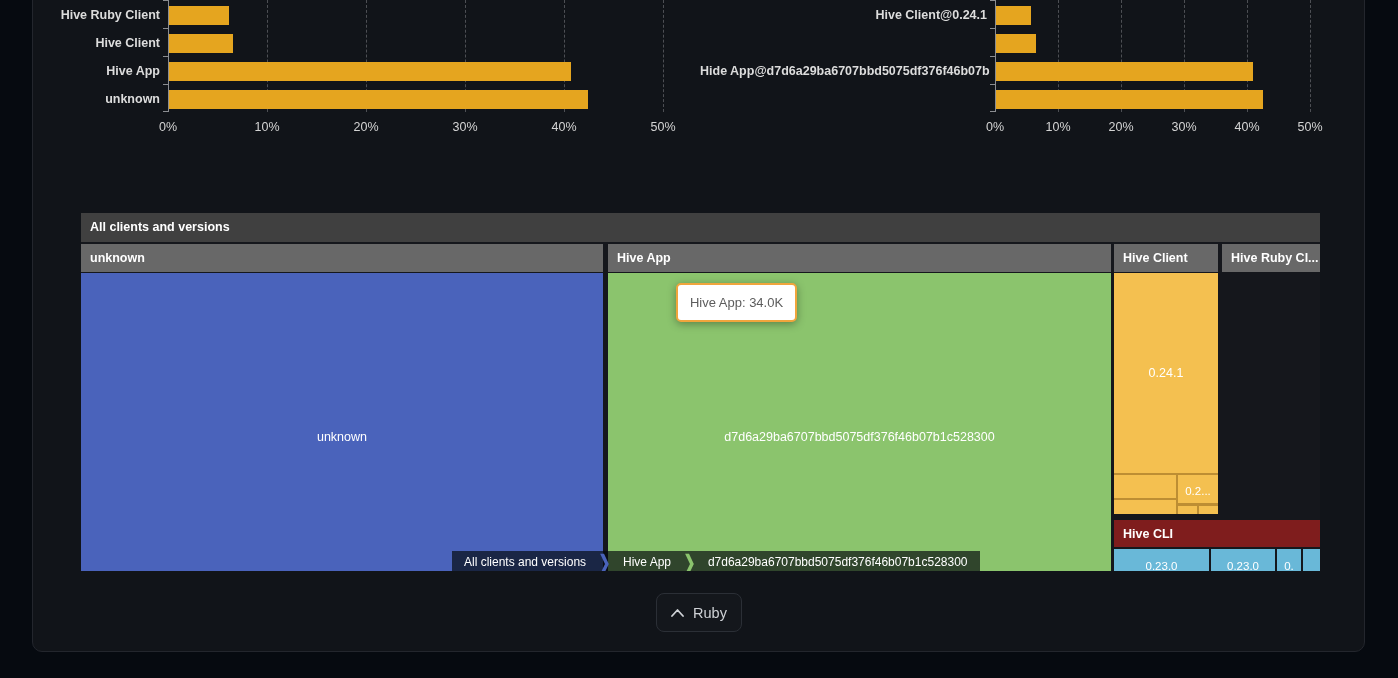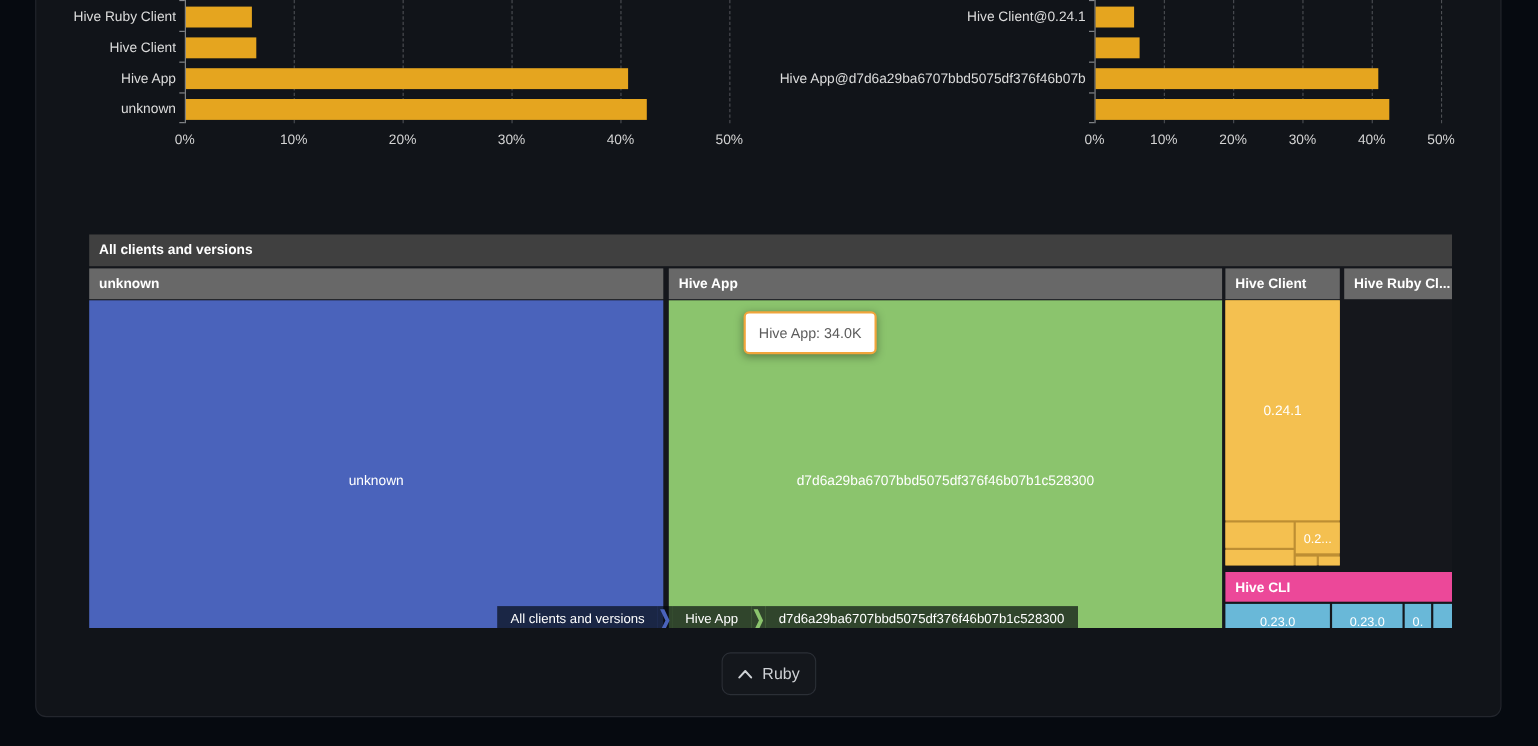--- a/index.html
+++ b/index.html
@@ -11,21 +11,21 @@
     color:#e6e6e6;
   }
   .panel {
     position:absolute; left:32px; top:-12px; width:1333px; height:664px;
     background:#111419; border:1px solid #23262d; border-radius:10px;
   }
   
   .bar-chart { position:absolute; top:0; height:142px; }
   .cat-label {
     position:absolute; text-align:right; font-size:12.5px; color:#dcdcdc;
-    line-height:16px; white-space:nowrap;
+    line-height:16px; white-space:nowrap;font-weight:bold;
   }
   .bar { position:absolute; height:19px; }
   .grid-v { position:absolute; top:0; width:0; border-left:1px dashed #4d4f54; }
   .axis-v { position:absolute; top:0; width:1px; background:#8b8d91; }
   .axis-tick { position:absolute; height:1px; width:5px; background:#8b8d91; }
   .tick-label {
     position:absolute; font-size:12.5px; color:#d4d4d4; transform:translateX(-50%);
     white-space:nowrap;
   }
   
@@ -119,21 +119,21 @@
     <div class="grid-v" style="left: 610px; top: 0px; width: 0px; height: 112px;"></div>
     <div class="axis-v" style="left: 295px; top: 0px; width: 1px; height: 112px;"></div>
     <div class="axis-tick" style="left: 290px; top: 0px; width: 5px; height: 1px;"></div>
     <div class="axis-tick" style="left: 290px; top: 28px; width: 5px; height: 1px;"></div>
     <div class="axis-tick" style="left: 290px; top: 56px; width: 5px; height: 1px;"></div>
     <div class="axis-tick" style="left: 290px; top: 84px; width: 5px; height: 1px;"></div>
     <div class="axis-tick" style="left: 290px; top: 111px; width: 5px; height: 1px;"></div>
     <div class="cat-label" style="left: 0px; top: 6.5px; width: 287px; height: 16px;">Hive Client@0.24.1</div>
     <div class="bar" style="background: rgb(229, 165, 31); left: 296px; top: 5.5px; width: 35px; height: 19px;"></div>
     <div class="bar" style="background: rgb(229, 165, 31); left: 296px; top: 33.5px; width: 40px; height: 19px;"></div>
-    <div class="cat-label" style="left: 0px; top: 62.5px; width: 287px; height: 16px;">Hive App@d7d6a29ba6707bbd5075df376f46b07b</div>
+    <div class="cat-label" style="left: 0px; top: 62.5px; width: 287px; height: 16px;">Hide App@d7d6a29ba6707bbd5075df376f46b07b</div>
     <div class="bar" style="background: rgb(229, 165, 31); left: 296px; top: 61.5px; width: 257px; height: 19px;"></div>
     <div class="bar" style="background: rgb(229, 165, 31); left: 296px; top: 89.5px; width: 267px; height: 19px;"></div>
     <div class="tick-label" style="left: 295px; top: 120px; height: 16px;">0%</div>
     <div class="tick-label" style="left: 358px; top: 120px; height: 16px;">10%</div>
     <div class="tick-label" style="left: 421px; top: 120px; height: 16px;">20%</div>
     <div class="tick-label" style="left: 484px; top: 120px; height: 16px;">30%</div>
     <div class="tick-label" style="left: 547px; top: 120px; height: 16px;">40%</div>
     <div class="tick-label" style="left: 610px; top: 120px; height: 16px;">50%</div>
   </div>
 
@@ -164,21 +164,21 @@
       <div class="tm-tile-label" style="top: 93px;">0.24.1</div>
     </div>
     <div class="tm-tile" style="background: rgb(244, 192, 80); left: 1033px; top: 262px; width: 62px; height: 23px;"></div>
     <div class="tm-tile" style="background: rgb(244, 192, 80); left: 1097px; top: 262px; width: 40px; height: 28px;">
       <div class="tm-tile-label" style="font-size: 11.5px; top: 9px;">0.2...</div>
     </div>
     <div class="tm-tile" style="background: rgb(244, 192, 80); left: 1033px; top: 287px; width: 62px; height: 14px;"></div>
     <div class="tm-tile" style="background: rgb(244, 192, 80); left: 1097px; top: 293px; width: 19px; height: 8px;"></div>
     <div class="tm-tile" style="background: rgb(244, 192, 80); left: 1118px; top: 293px; width: 19px; height: 8px;"></div>
     <div class="tm-sec-header" style="background: rgb(104, 104, 104); left: 1141px; top: 31px; width: 98px; height: 28px;">Hive Ruby Cl...</div>
-    <div class="tm-sec-header" style="background: #ec4899; left: 1033px; top: 307px; width: 206px; height: 27px;">Hive CLI</div>
+    <div class="tm-sec-header" style="background: #7f1d1d; left: 1033px; top: 307px; width: 206px; height: 27px;">Hive CLI</div>
     <div class="tm-tile" style="background: rgb(105, 184, 216); left: 1033px; top: 336px; width: 95px; height: 34px;">
       <div class="tm-tile-label" style="font-size: 11.5px; top: 10px;">0.23.0</div>
     </div>
     <div class="tm-tile" style="background: rgb(105, 184, 216); left: 1130px; top: 336px; width: 64px; height: 34px;">
       <div class="tm-tile-label" style="font-size: 11.5px; top: 10px;">0.23.0</div>
     </div>
     <div class="tm-tile" style="background: rgb(105, 184, 216); left: 1196px; top: 336px; width: 24px; height: 34px;">
       <div class="tm-tile-label" style="font-size: 11.5px; top: 10px;">0.</div>
     </div>
     <div class="tm-tile" style="background: rgb(105, 184, 216); left: 1222px; top: 336px; width: 17px; height: 34px;"></div>

